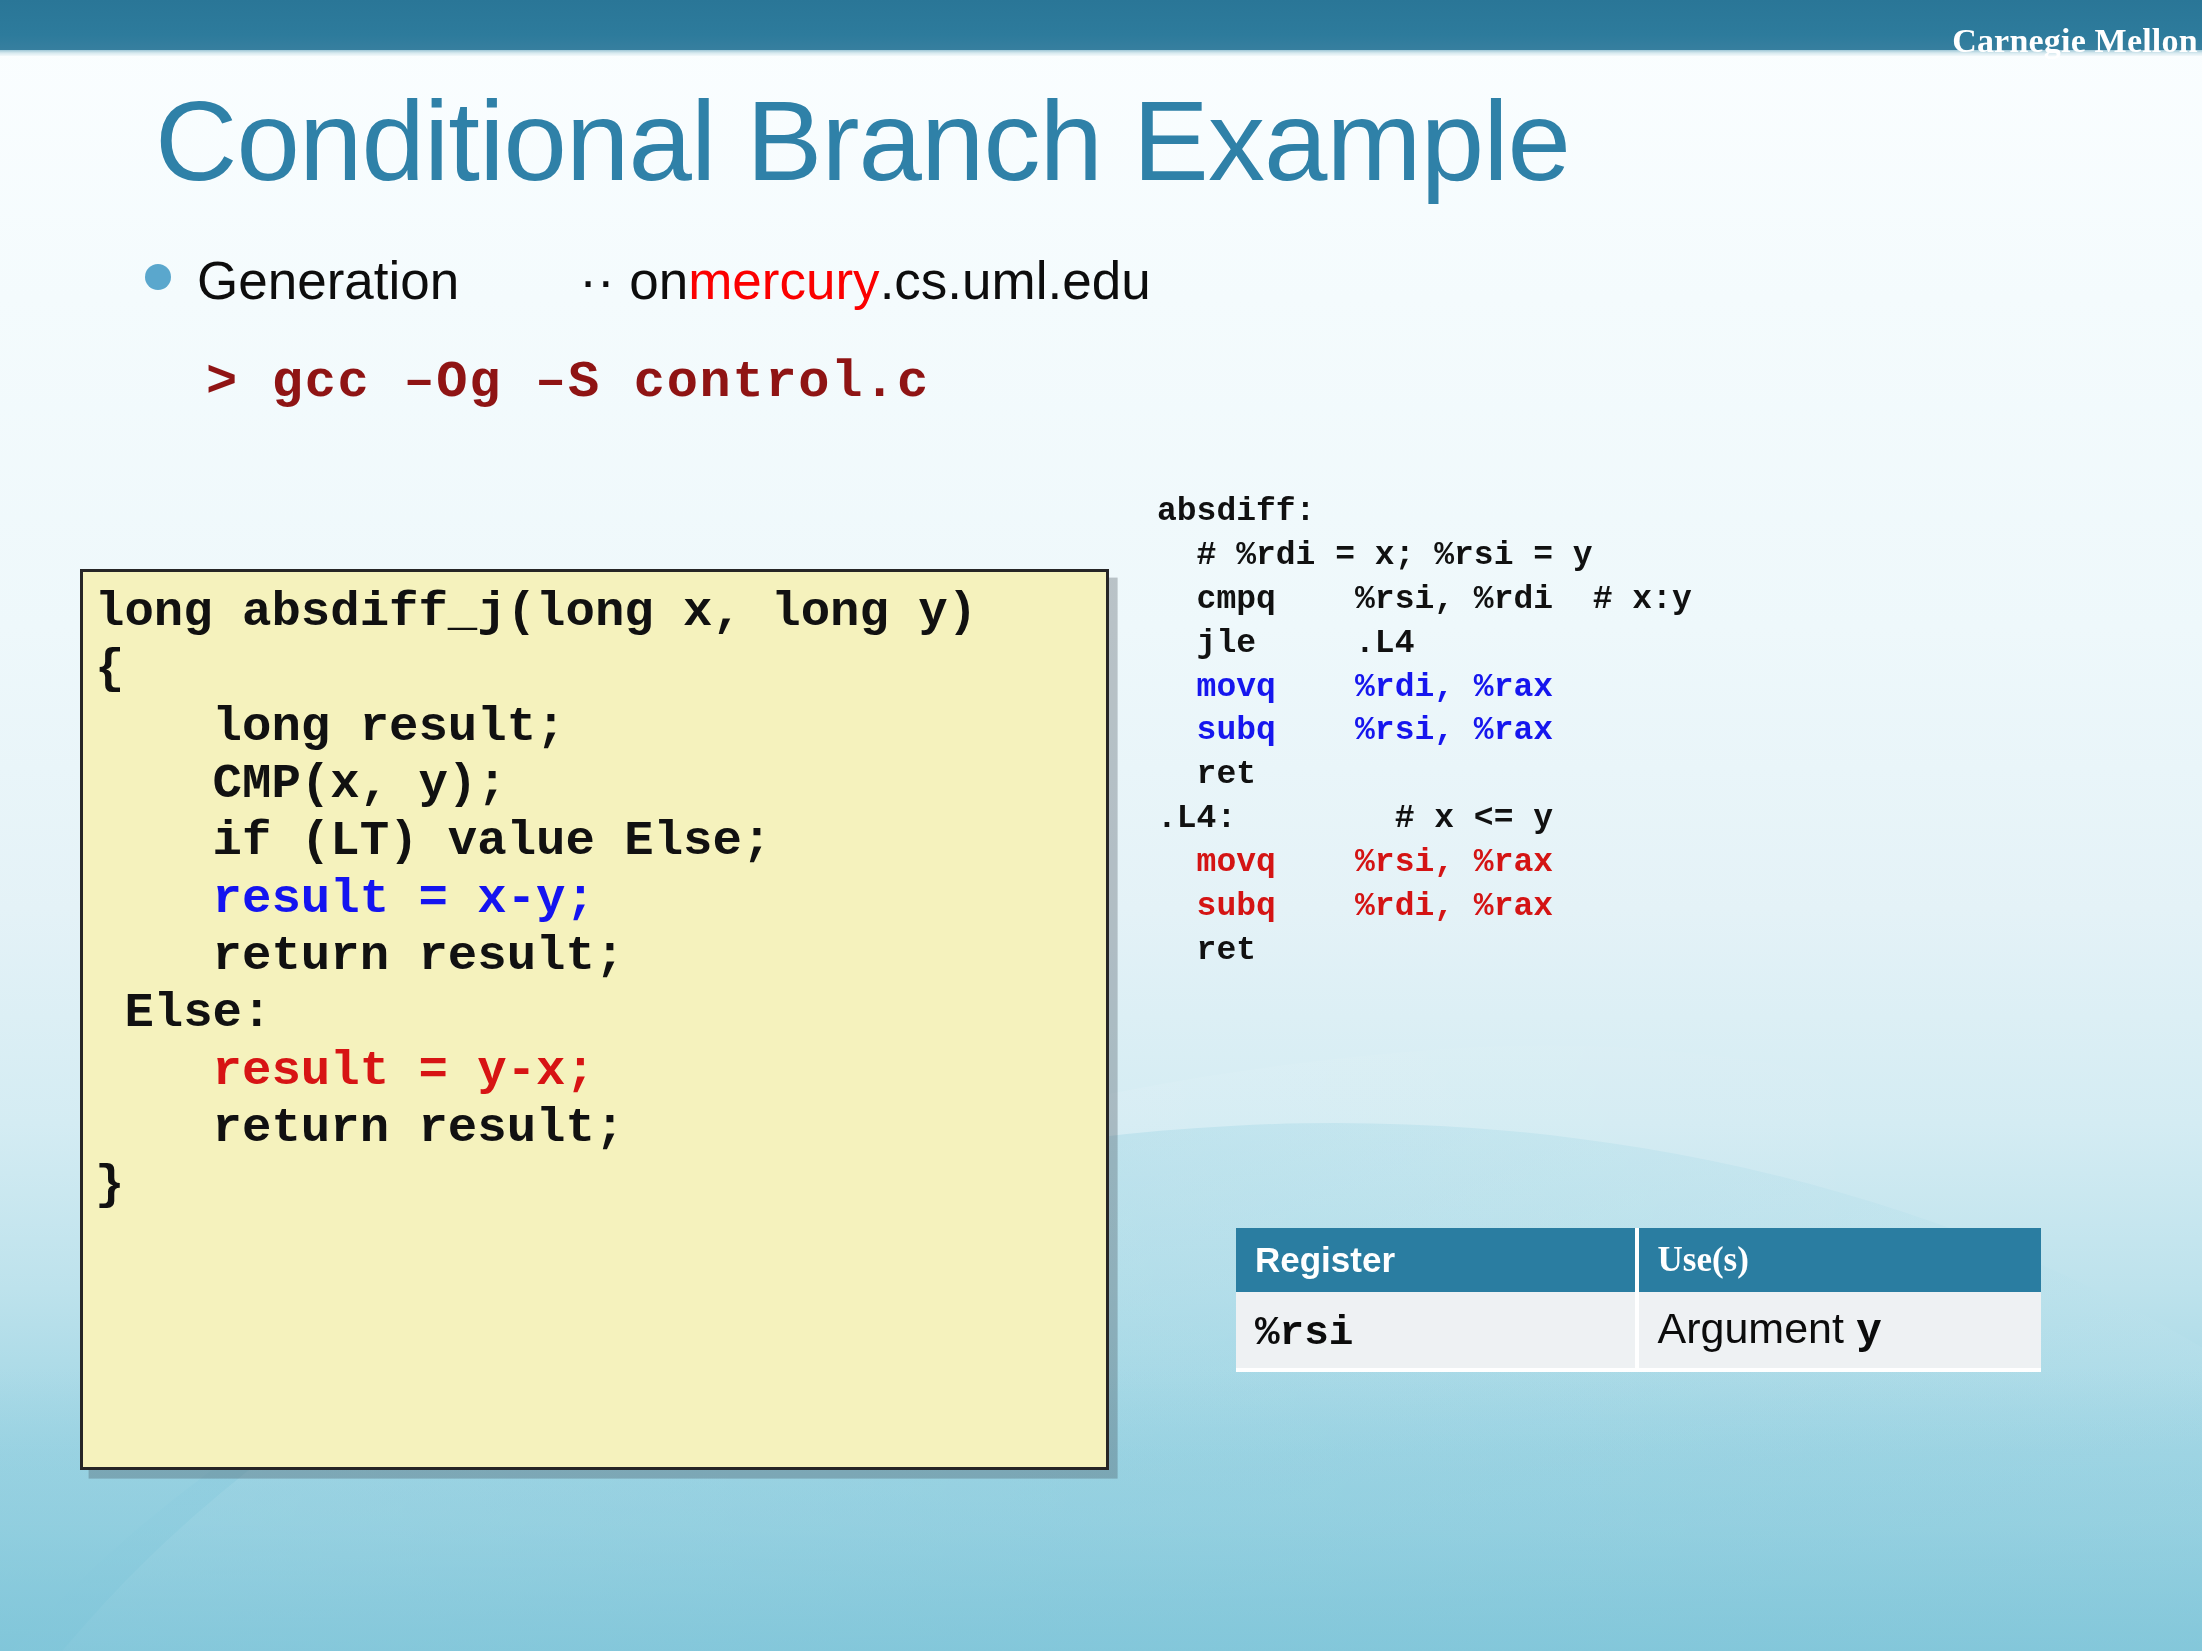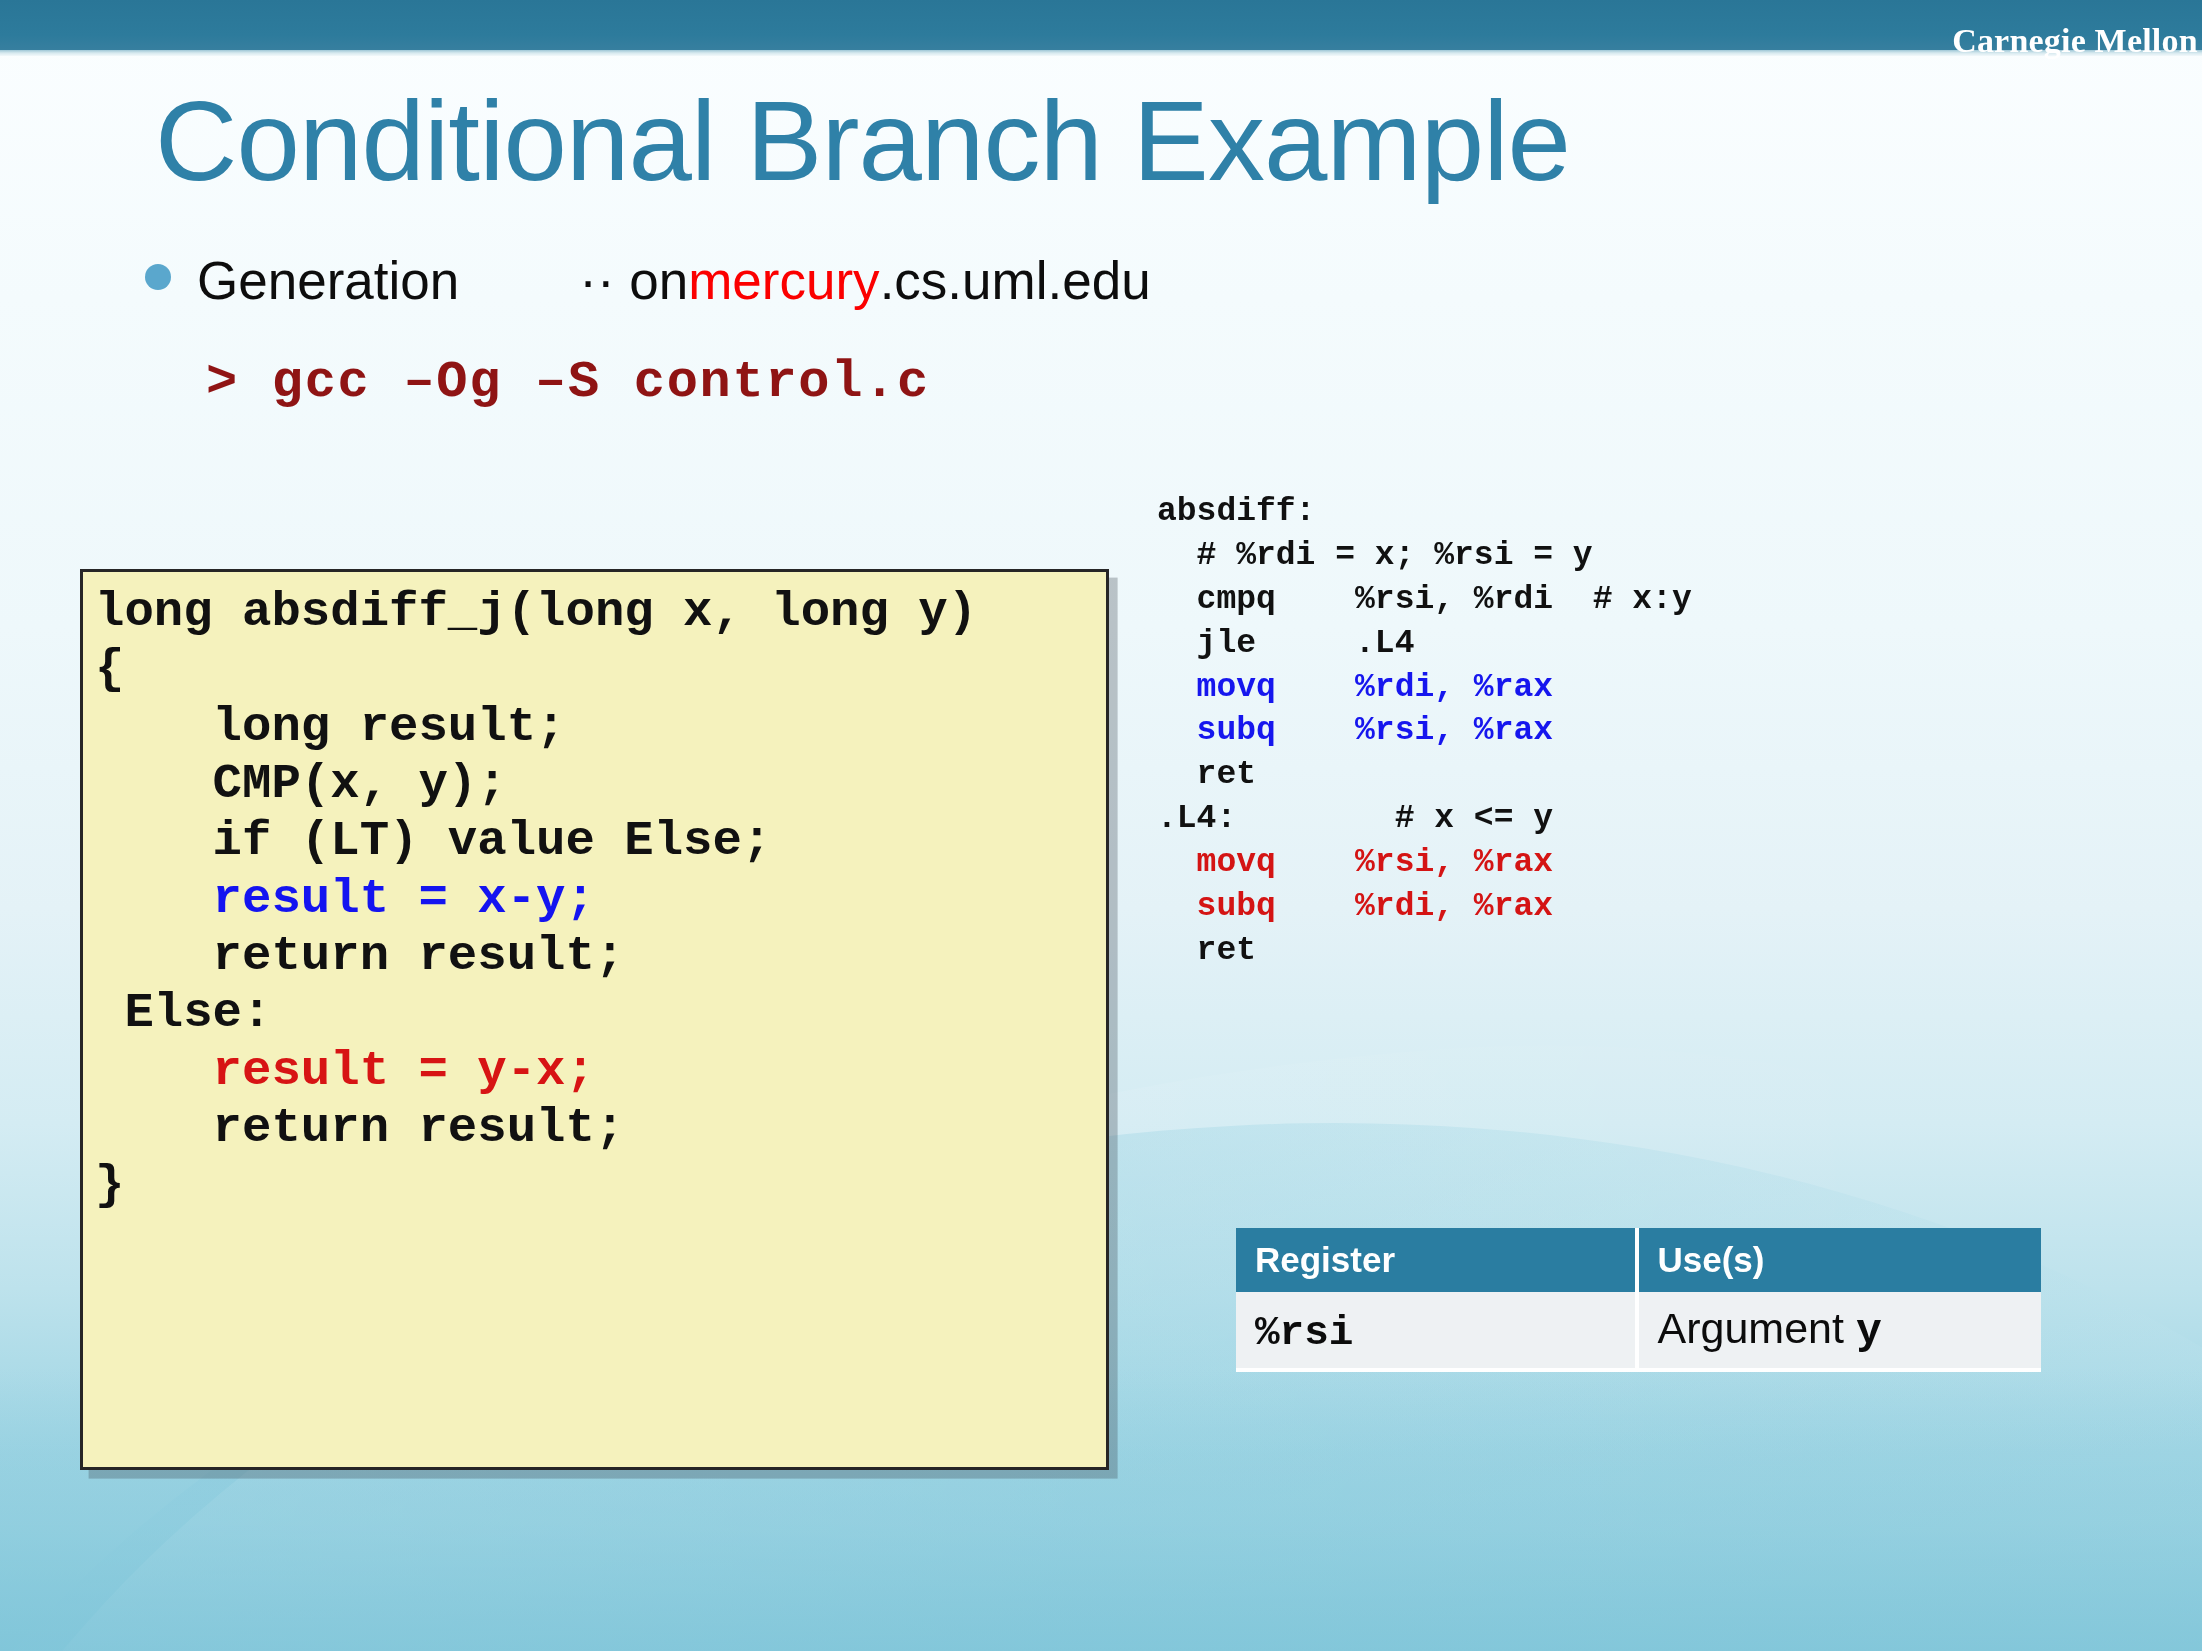--- a/index.html
+++ b/index.html
@@ -202,21 +202,21 @@
     height: 62px;
     box-sizing: border-box;
   }
   .regtable th {
     background: #2a7da1;
     color: #ffffff;
     font-size: 35px;
     font-weight: bold;
     border-right: 4.3px solid #ffffff;
   }
-  .regtable th:last-child { border-right: none; }
+  .regtable th:last-child { border-right: none; font-family: Liberation Serif, serif; }
   .regtable tbody tr.shade td { background: #ccd5dc; }
   .regtable tbody tr.light td { background: #eef1f3; }
   .regtable tbody td {
     border-right: 4.3px solid #ffffff;
     border-bottom: 4.3px solid #ffffff;
     font-size: 43px;
     color: #0c0c0c;
   }
   .regtable tbody td:last-child { border-right: none; }
   .reg-name {

